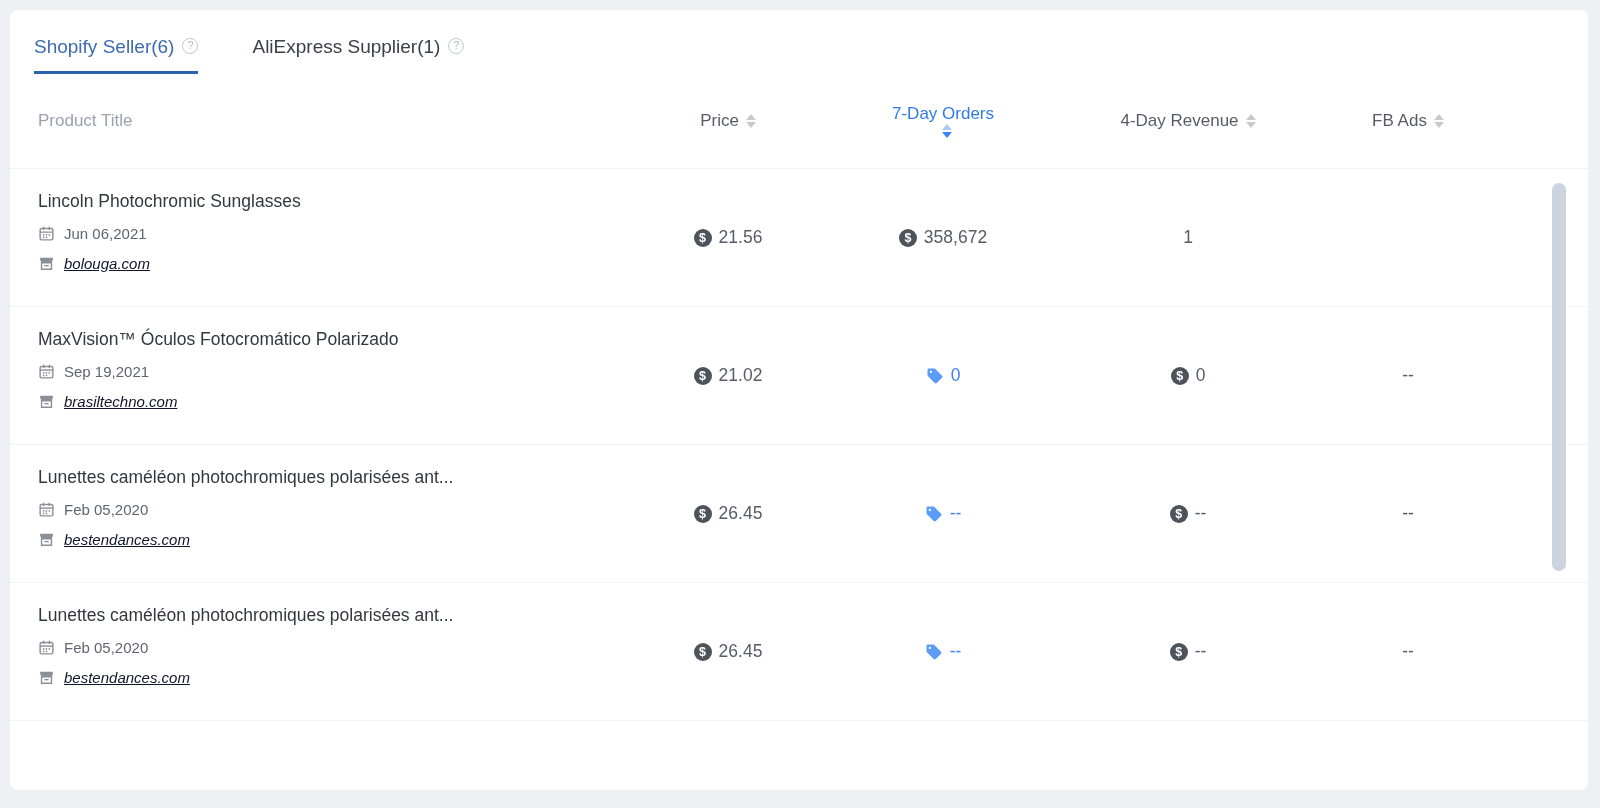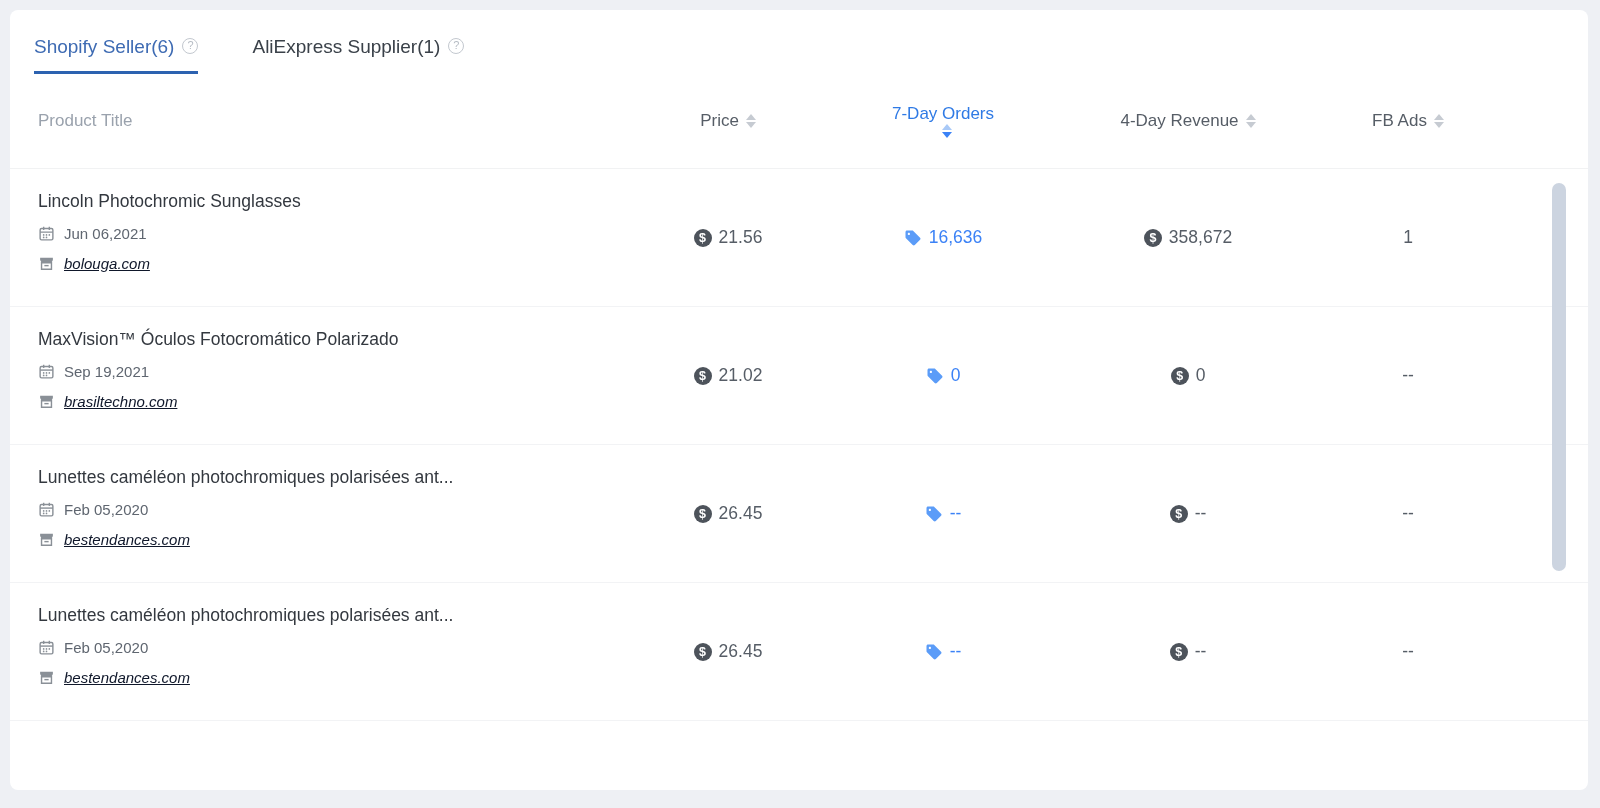--- a/index.html
+++ b/index.html
@@ -216,26 +216,20 @@
             <path d="M5 11h14v9H5z" fill="none" stroke="#8a9097" stroke-width="2"></path>
             <rect x="9" y="14" width="6" height="2" fill="#8a9097"></rect>
           </svg>
         <span class="domain-link">bolouga.com</span>
       </div>
     </div>
     <div class="cell-val">
       <span class="dollar-badge">$</span>
       <span>21.56</span>
     </div>
-    <div class="cell-val blue">
-      <svg width="18" height="18" viewBox="0 0 24 24" fill="#5b9cf8">
-          <path d="M21.4 11.6l-9-9C12 2.2 11.5 2 11 2H4c-1.1 0-2 .9-2 2v7c0 .5.2 1 .6 1.4l9 9c.8.8 2 .8 2.8 0l7-7c.8-.8.8-2 0-2.8zM6.5 8C5.7 8 5 7.3 5 6.5S5.7 5 6.5 5 8 5.7 8 6.5 7.3 8 6.5 8z"></path>
-        </svg>
-      <span>16,636</span>
-    </div>
     <div class="cell-val">
       <span class="dollar-badge">$</span>
       <span>358,672</span>
     </div>
     <div class="cell-val">
       <span>1</span>
     </div>
   </div>
 
   <div class="trow">

